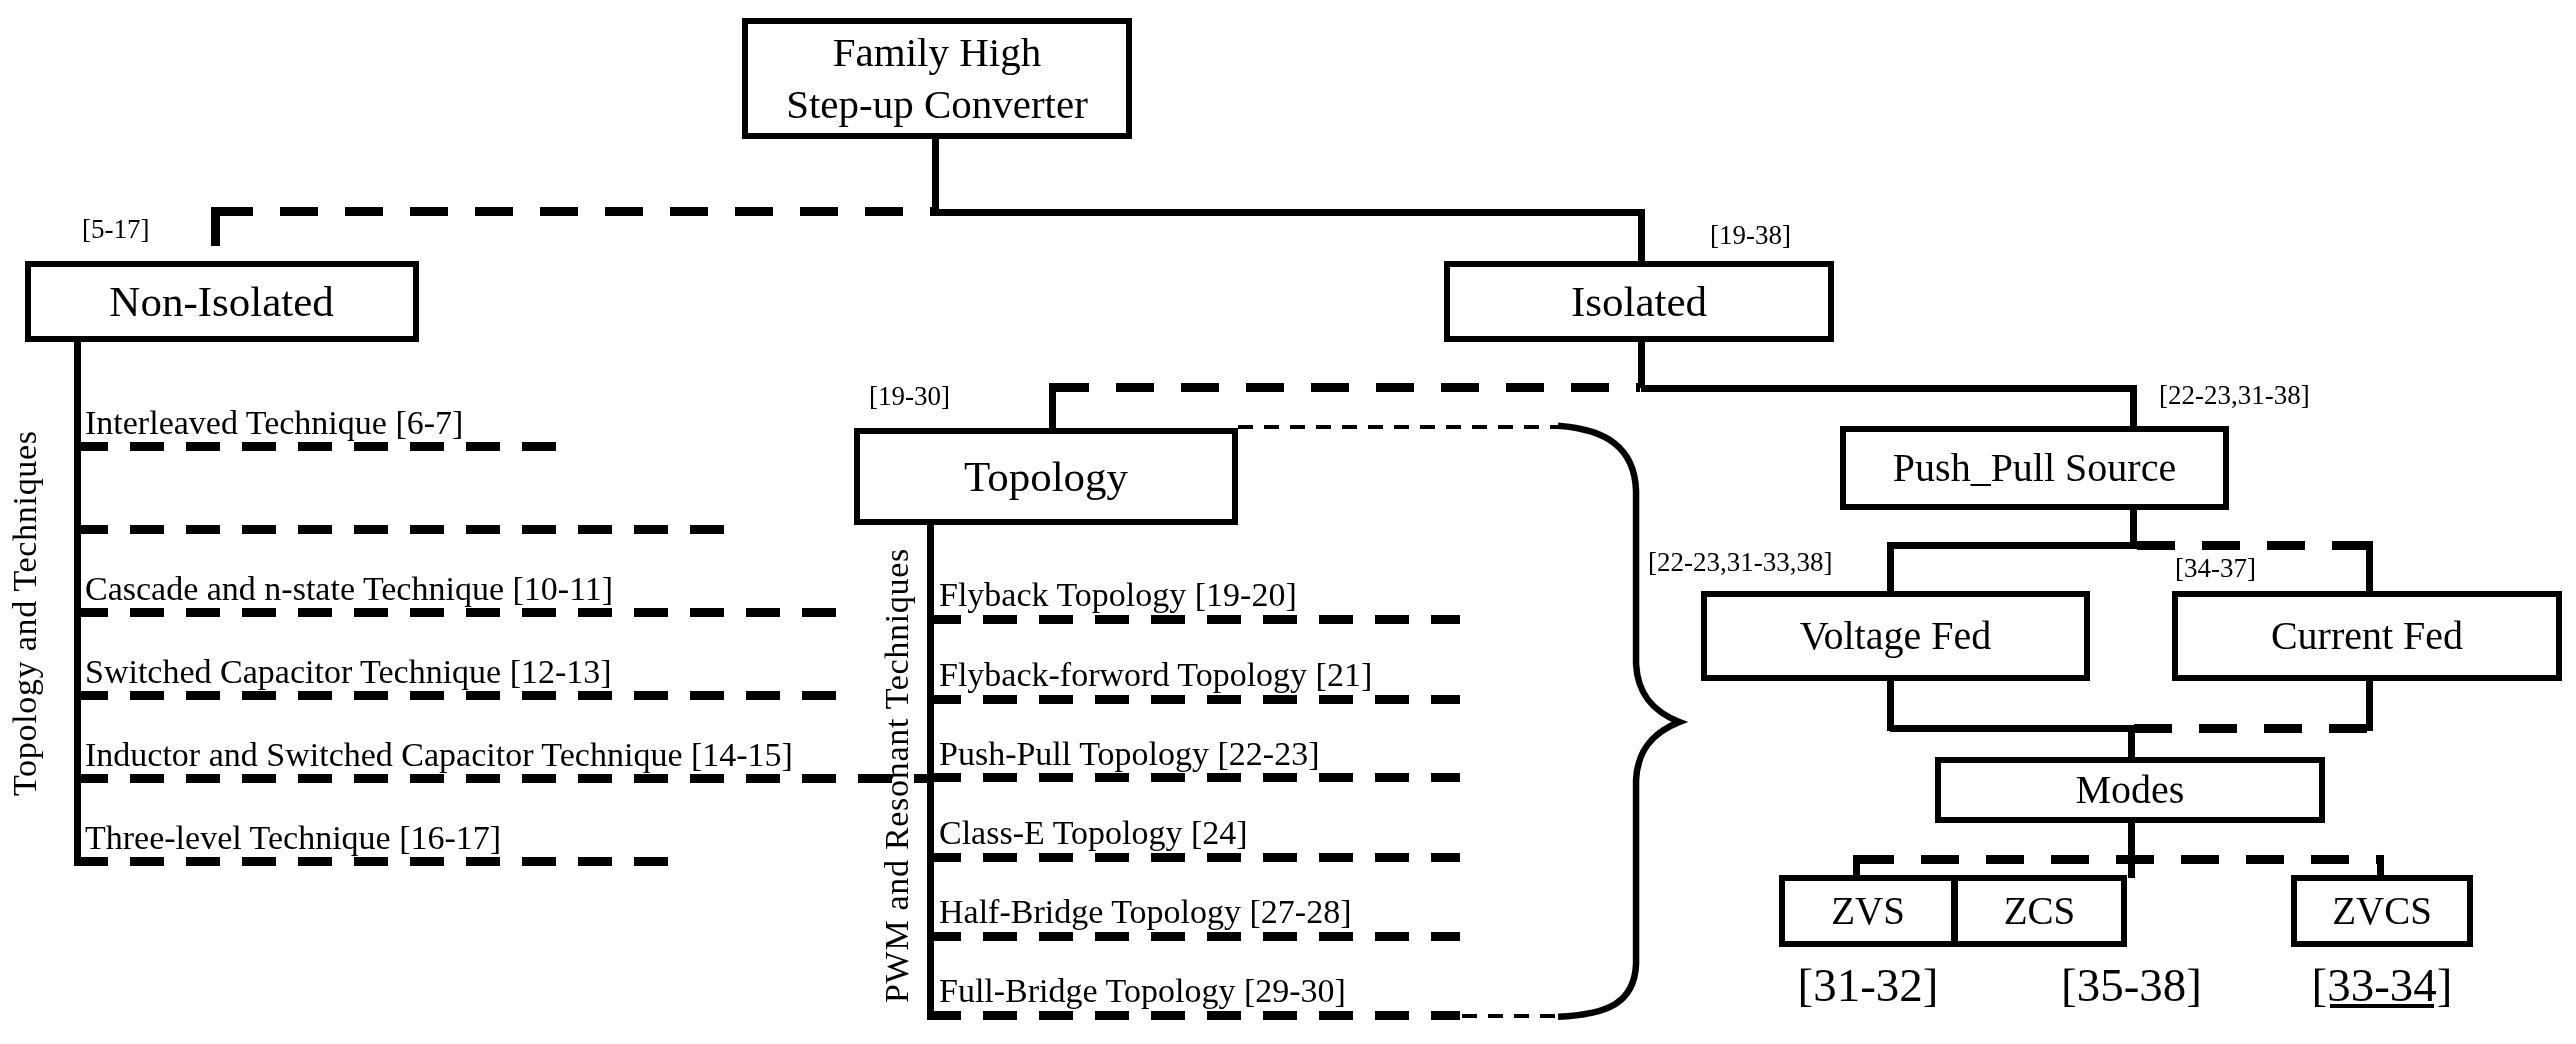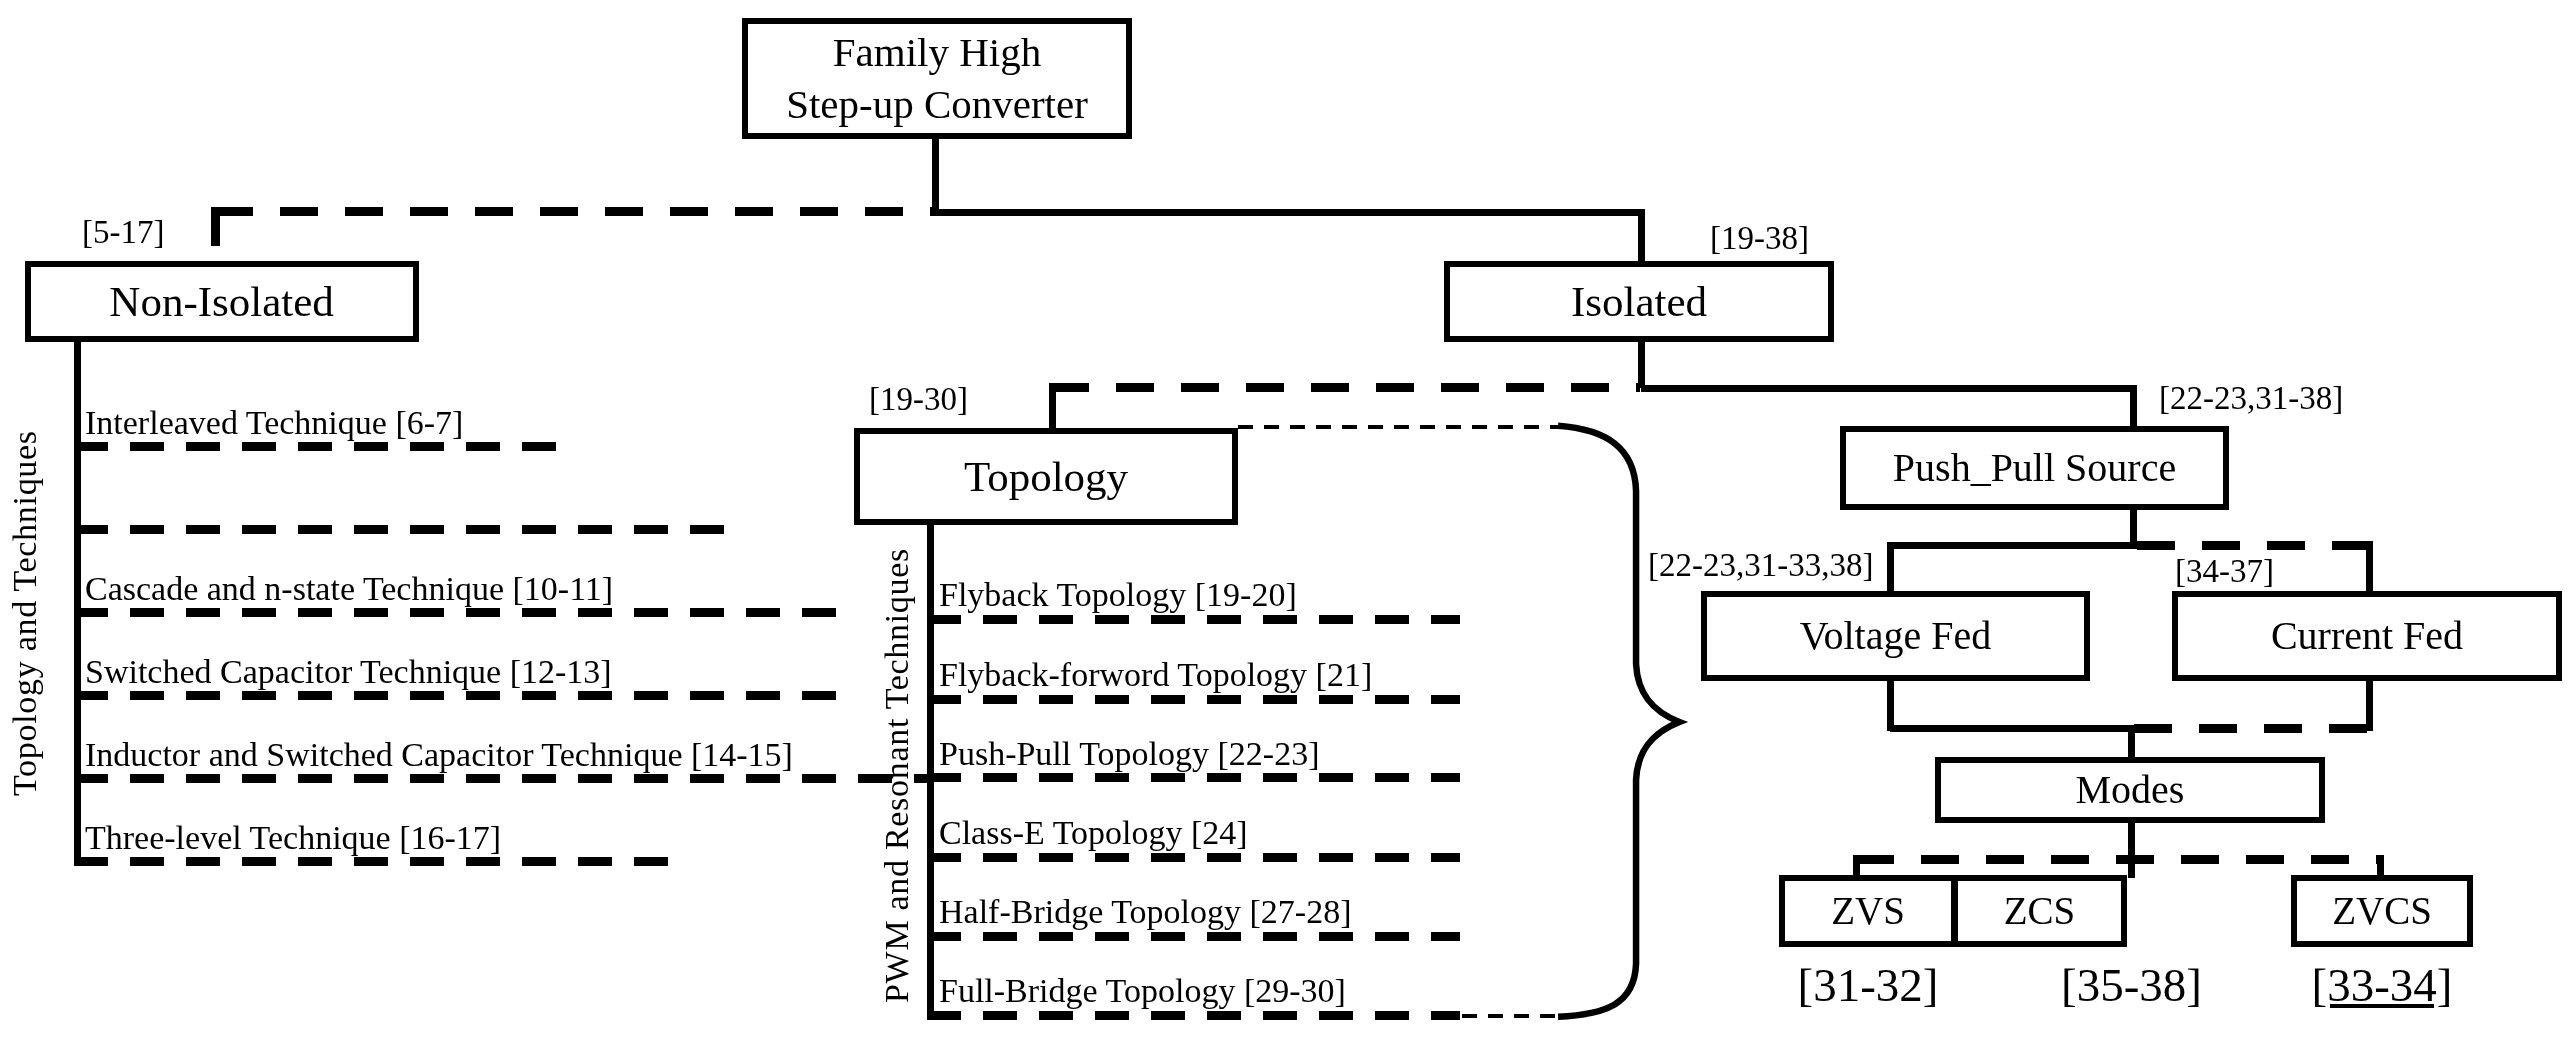--- a/index.html
+++ b/index.html
@@ -11,21 +11,21 @@
     position:absolute;border:6.5px solid #000;background:#fff;box-sizing:border-box;
     display:flex;flex-direction:column;align-items:center;justify-content:center;
     text-align:center;line-height:1.25;white-space:nowrap;
   }
   .f60{font-size:43px}.f57{font-size:41px}.f56{font-size:40px}.f54{font-size:39px}
   .hline,.vline{position:absolute;background:#000}
   .hdash{position:absolute;height:8.7px;background:repeating-linear-gradient(90deg,#000 0 38px,transparent 38px 65px)}
   .underline{position:absolute;height:9.4px;background:repeating-linear-gradient(90deg,#000 0 34px,transparent 34px 56px)}
   .thindash{position:absolute;height:3.6px;background:repeating-linear-gradient(90deg,#000 0 15px,transparent 15px 26px)}
   .item{position:absolute;font-size:34px;white-space:nowrap;line-height:43px}
-  .ref{position:absolute;font-size:33px;white-space:nowrap}
+  .ref{position:absolute;font-size:27px;white-space:nowrap}
   .ref-c{position:absolute;font-size:47px;text-align:center}
   .vtext{
     position:absolute;writing-mode:vertical-rl;transform:rotate(180deg);
     font-size:34px;text-align:center;white-space:nowrap;letter-spacing:0.7px;
   }
 </style>
 </head>
 <body>
 
 <div class="stage">

